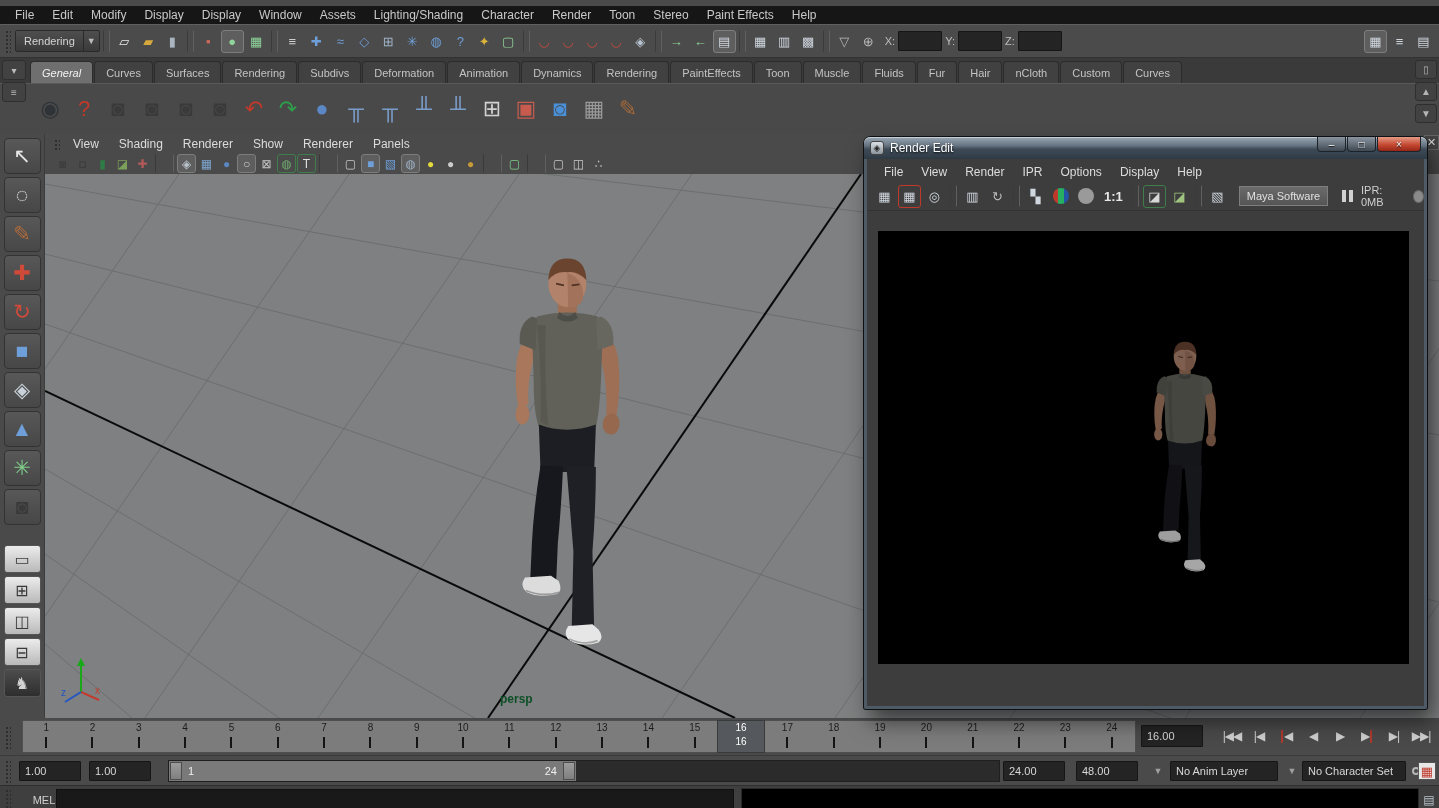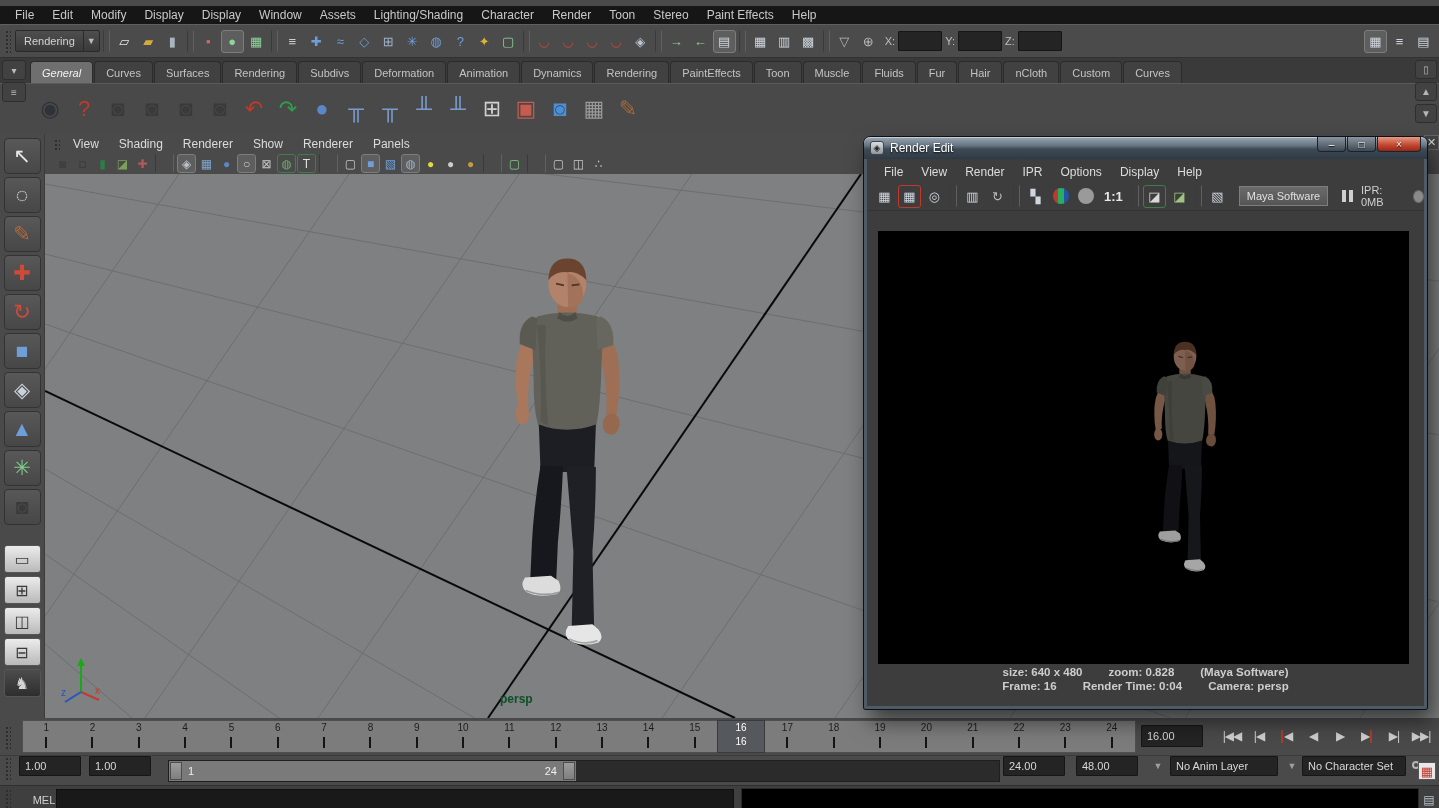--- a/index.html
+++ b/index.html
@@ -95,21 +95,21 @@
   .fcell.current { background:#55585c; outline:1px solid #3a3a3a; }
   .fcell.current .fnum { color:#fff; }
   .fcell.current .ftick { visibility:hidden; }
   .fcell .sub { position:absolute; top:15px; font-size:10px; color:#fff; }
   #current-time-field { position:absolute; left:1141px; top:7px; width:62px; height:22px; }
   #playback { position:absolute; right:5px; top:6px; display:flex; gap:1px; }
   #playback .pb { width:26px; height:24px; display:flex; align-items:center; justify-content:center; color:#cfcfcf; font-size:12px; letter-spacing:-1px; }
   #playback .pb .redbar { display:inline-block; width:2px; height:13px; background:#b03a2e; margin:0 1px; }
 
   
-  #rangerow { left:0; top:749px; width:1439px; height:30px; background:#4a4a4a; border-top:1px solid #3b3b3b; display:flex; align-items:flex-start; }
+  #rangerow { left:0; top:749px; width:1439px; height:30px; background:#4a4a4a; border-top:1px solid #3b3b3b; display:flex; align-items:center; }
   #rangerow .field.num { width:62px; margin-right:8px; }
   #range-widget { position:absolute; left:168px; top:4px; width:832px; height:22px; background:#2b2b2b; border:1px solid #1f1f1f; }
   #range-inner { position:absolute; left:0; top:0; height:20px; width:407px; background:#7a7a7a; display:flex; align-items:center; }
   .rhandle { width:12px; height:18px; background:linear-gradient(#9c9c9c,#7f7f7f); border:1px solid #4d4d4d; margin:0 1px; flex:none; }
   .rlabel { color:#f0f0f0; font-size:11px; padding:0 5px; }
   #range-inner .flex { flex:1; }
   .mini-arrow { width:20px; height:20px; display:flex; align-items:center; justify-content:center; color:#9f9f9f; font-size:9px; }
   .key-icon { width:18px; height:18px; position:relative; margin:0 2px; }
   .key-icon .ring { position:absolute; left:2px; top:5px; width:8px; height:8px; border:2px solid #b5b5b5; border-radius:50%; }
   .key-icon .stem { position:absolute; left:10px; top:8px; width:7px; height:2px; background:#b5b5b5; }
@@ -422,32 +422,20 @@
         <i></i>
       </span>
     <span id="rv-ipr-label">IPR: 0MB</span>
     <span class="status-circle"></span>
   </div>
   <div id="rv-canvas">
     <svg id="rv-char" viewBox="0 0 200 480">
       <use href="#human"></use>
     </svg>
   </div>
-  <div id="rv-status">
-    <div class="row">
-      <span>size: 640 x 480</span>
-      <span>zoom: 0.828</span>
-      <span>(Maya Software)</span>
-    </div>
-    <div class="row">
-      <span>Frame: 16</span>
-      <span>Render Time: 0:04</span>
-      <span>Camera: persp</span>
-    </div>
-  </div>
 </div>
 
 <div id="timeslider" class="abs">
   <span class="grip" style="margin-left:4px"></span>
   <div id="ts-track">
     <div class="fcell">
         <span class="fnum">1</span>
         <span class="ftick"></span>
         <span class="sub"></span>
       </div>

